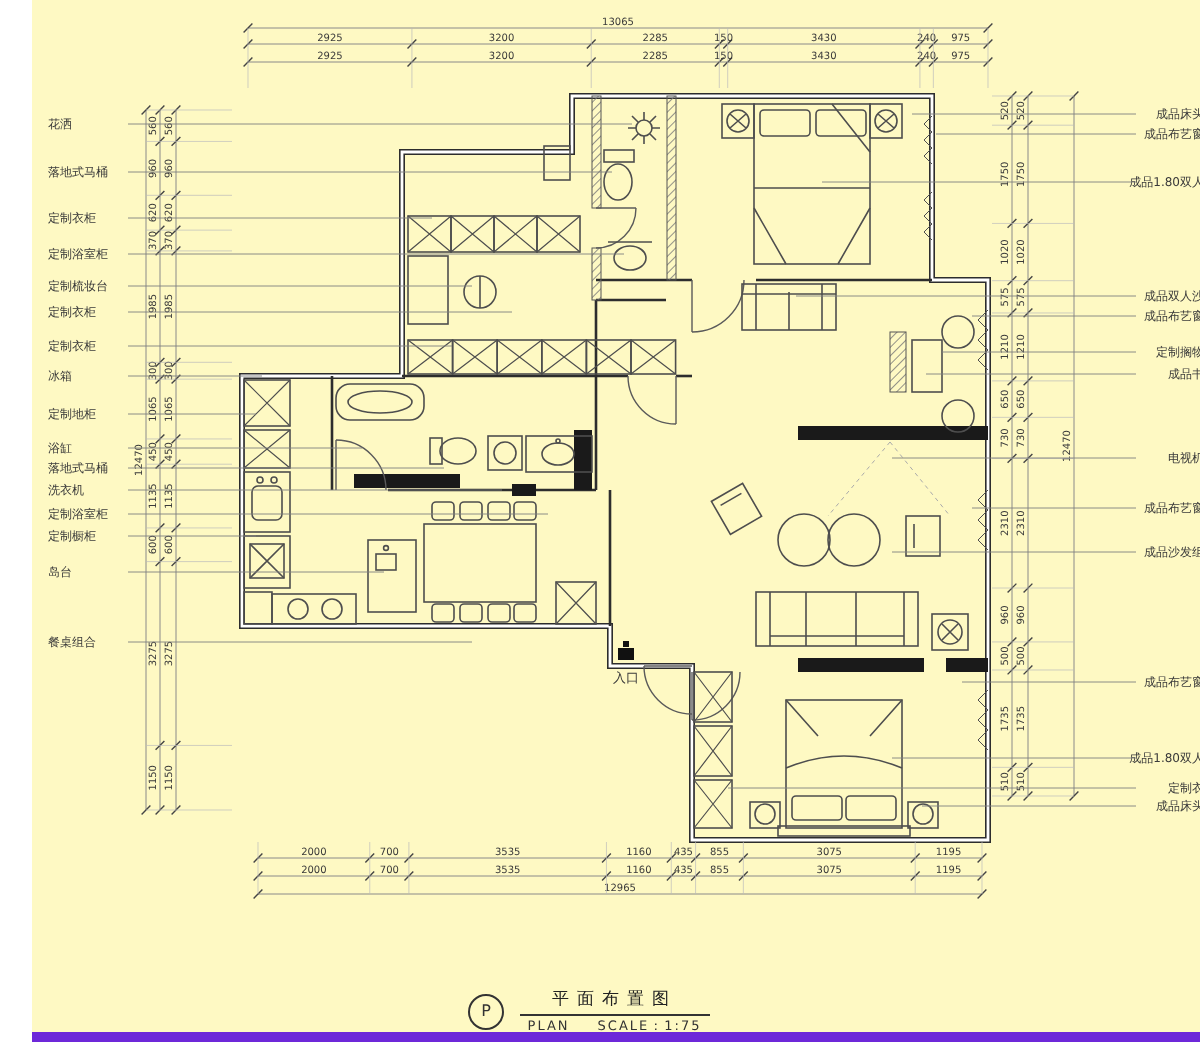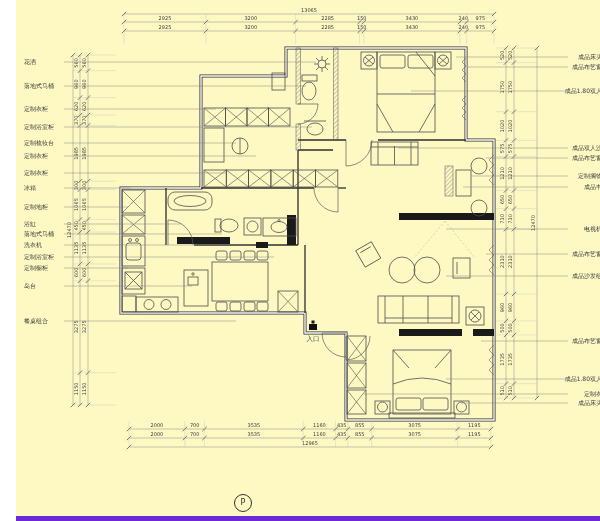--- a/index.html
+++ b/index.html
@@ -533,15 +533,21 @@
         <text x="592" y="396" font-size="6" text-anchor="end" fill="#3a3a3a">定制衣柜</text>
         <line x1="348" y1="394" x2="552" y2="394" stroke="#808080" stroke-width="0.45"></line>
         <text x="592" y="405" font-size="6" text-anchor="end" fill="#3a3a3a">成品床头柜</text>
         <line x1="445" y1="403" x2="552" y2="403" stroke="#808080" stroke-width="0.45"></line>
         <text x="297" y="341" font-size="6.5" text-anchor="middle" fill="#3a3a3a">入口</text>
       </g>
 </svg>
 
 <div class="titleblock">
   <div class="p-circle">P</div>
+  <div class="t-main">
+    <div class="t-cn">平面布置图</div>
+    <div class="t-en">
+      <span>PLAN</span><span class="sc">SCALE：1:75</span>
+    </div>
+  </div>
 </div>
 
 </div>
 
 </body></html>

